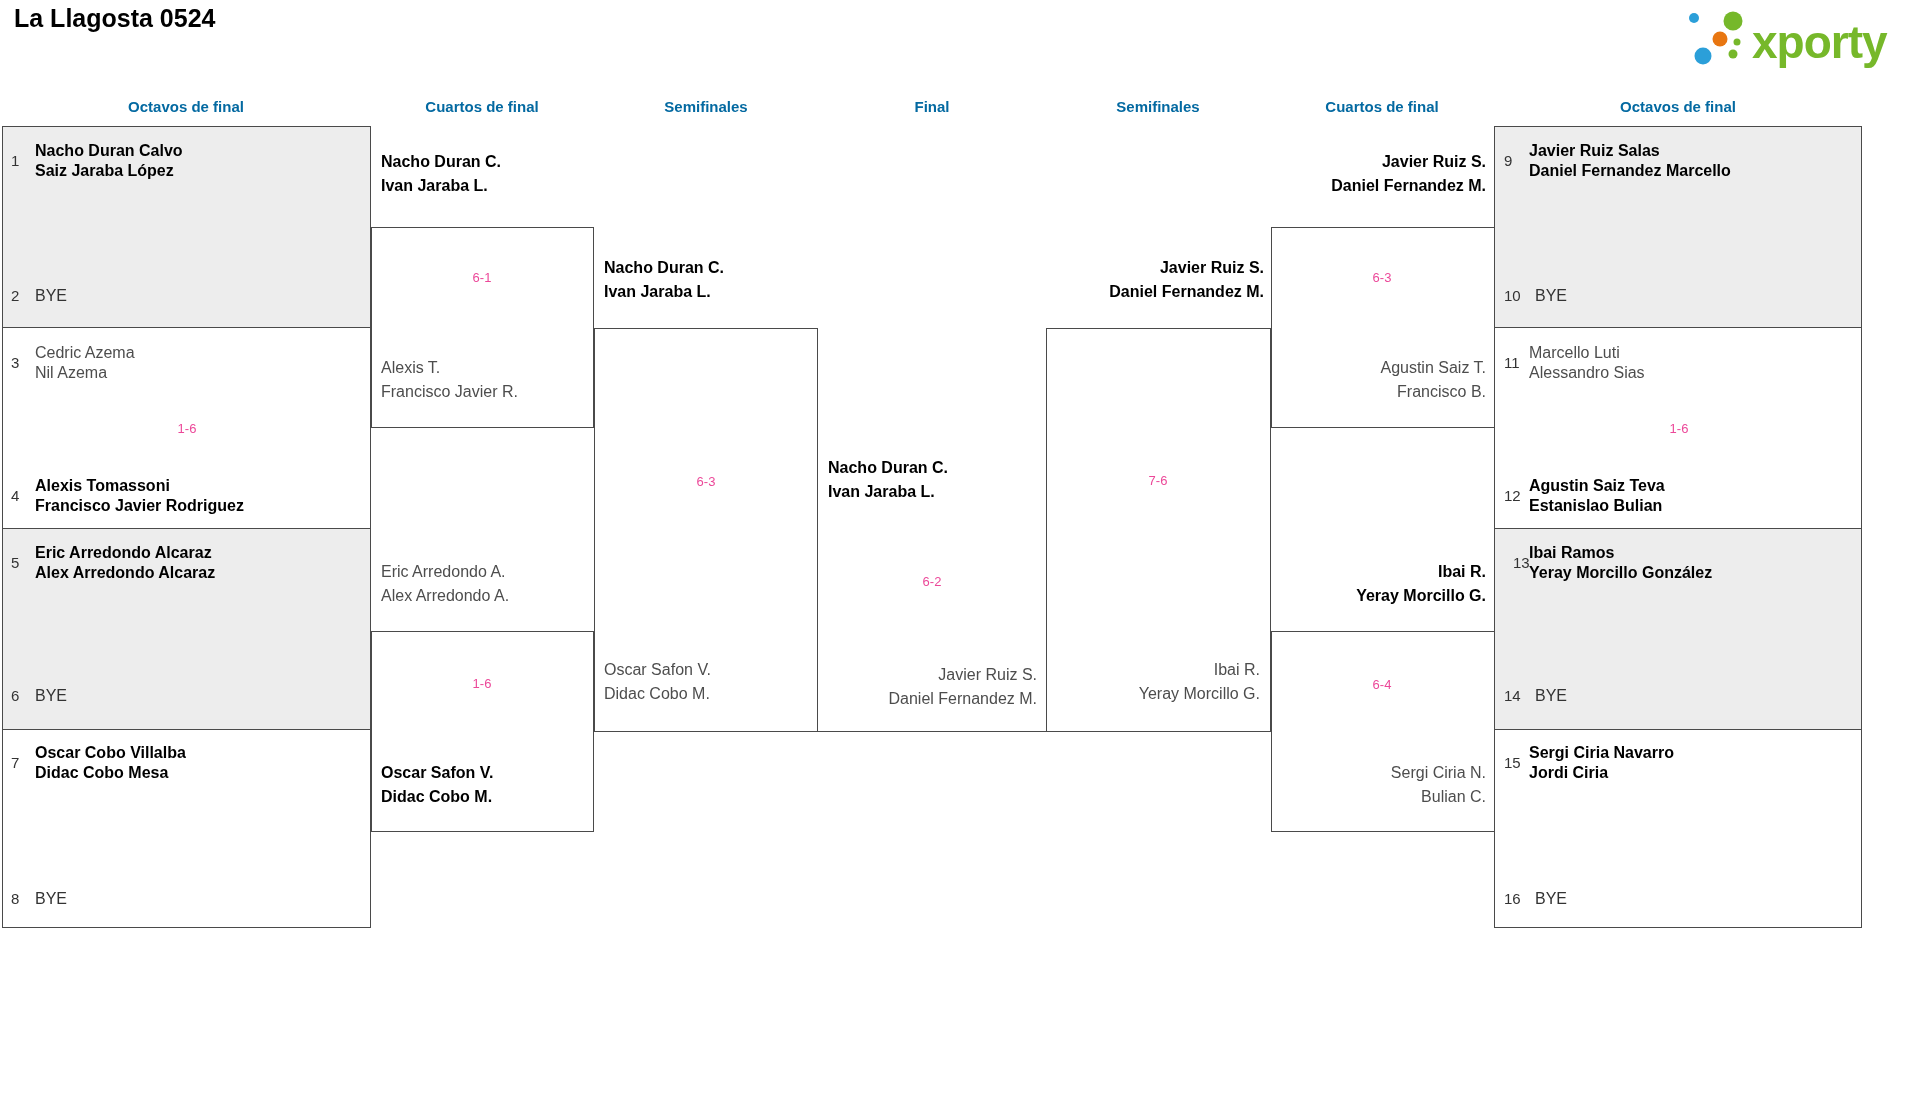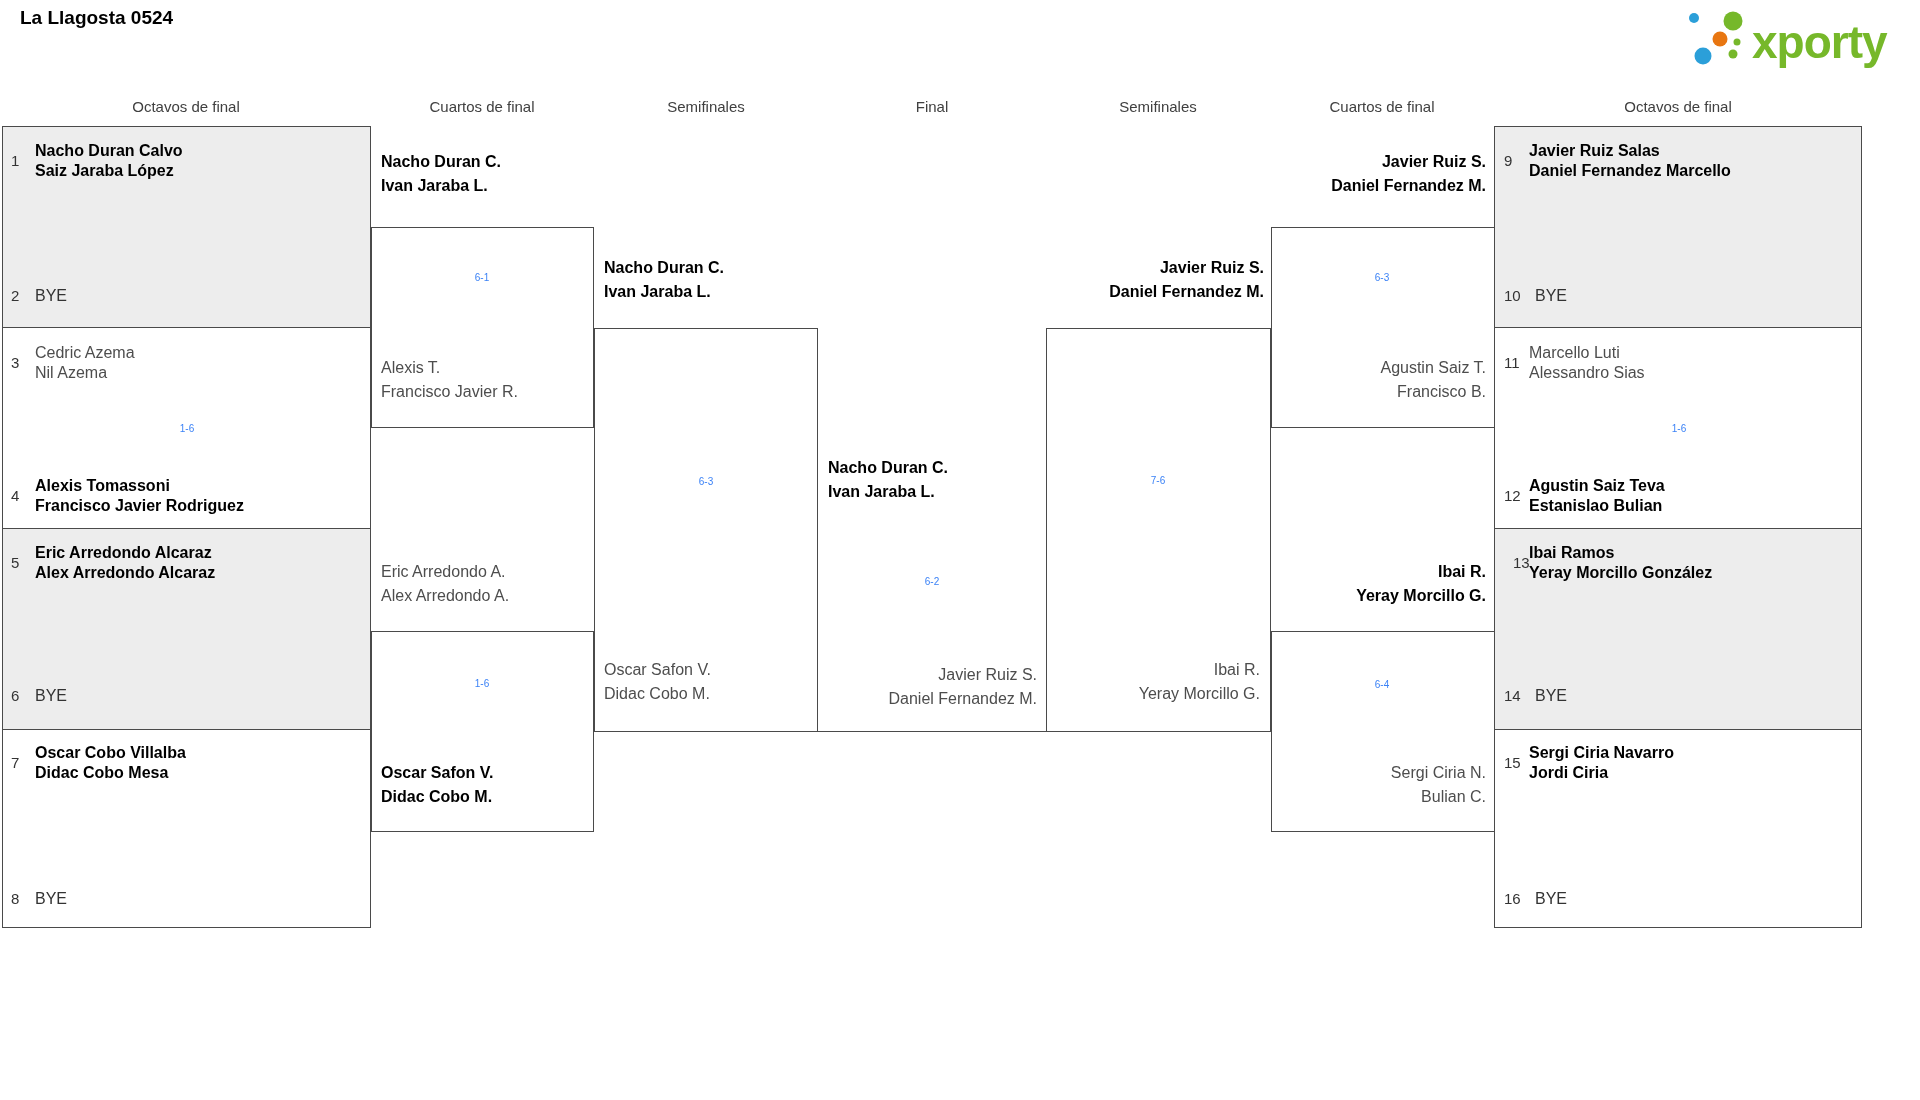--- a/index.html
+++ b/index.html
@@ -1,33 +1,33 @@
 <!DOCTYPE html>
 <html><head>
 <meta charset="utf-8">
 <style>
   html,body{margin:0;padding:0;background:#fff;}
   #page{position:relative;width:1920px;height:1100px;background:#fff;overflow:hidden;
         font-family:"Liberation Sans",sans-serif;color:#000;}
-  .title-line{position:absolute;left:20px;font-size:19px;font-weight:700;line-height:30px;
+  .title-line{position:absolute;left:14px;font-size:25px;font-weight:700;line-height:30px;
         color:#000;white-space:nowrap;}
-  .hdr{position:absolute;top:98px;font-size:15px;font-weight:400;line-height:17px;color:#404040;
+  .hdr{position:absolute;top:98px;font-size:15px;font-weight:700;line-height:17px;color:#0369a1;
         transform:translateX(-50%);white-space:nowrap;}
   .octcol{position:absolute;border:1px solid #4a4a4a;box-sizing:border-box;background:#fff;}
   .fill{position:absolute;left:0;width:100%;background:#ededed;}
   .divider{position:absolute;left:0;width:100%;height:1px;background:#4a4a4a;}
   .box{position:absolute;border:1px solid #4a4a4a;box-sizing:border-box;}
   .hline{position:absolute;height:1px;background:#4a4a4a;}
   .nm{position:absolute;font-size:16px;line-height:20px;color:#333;white-space:nowrap;}
   .lbl{position:absolute;font-size:16px;line-height:24px;color:#333;white-space:nowrap;}
   .w{font-weight:600;color:#000;}
   .l{color:#4d4d4d;font-weight:400;}
   .ra{text-align:right;}
   .seed{position:absolute;font-size:15px;line-height:20px;color:#333;white-space:nowrap;}
-  .score{position:absolute;font-size:10px;line-height:20px;color:#3b82f6;transform:translateX(-50%);
+  .score{position:absolute;font-size:13px;line-height:20px;color:#ec4899;transform:translateX(-50%);
         white-space:nowrap;}
 </style>
 </head>
 <body>
 
 <div id="page">
 
   <div class="title-line" style="top:3px">La Llagosta 0524</div>
 
   <svg style="position:absolute;left:1680px;top:5px" width="240" height="64" viewBox="0 0 240 64">

